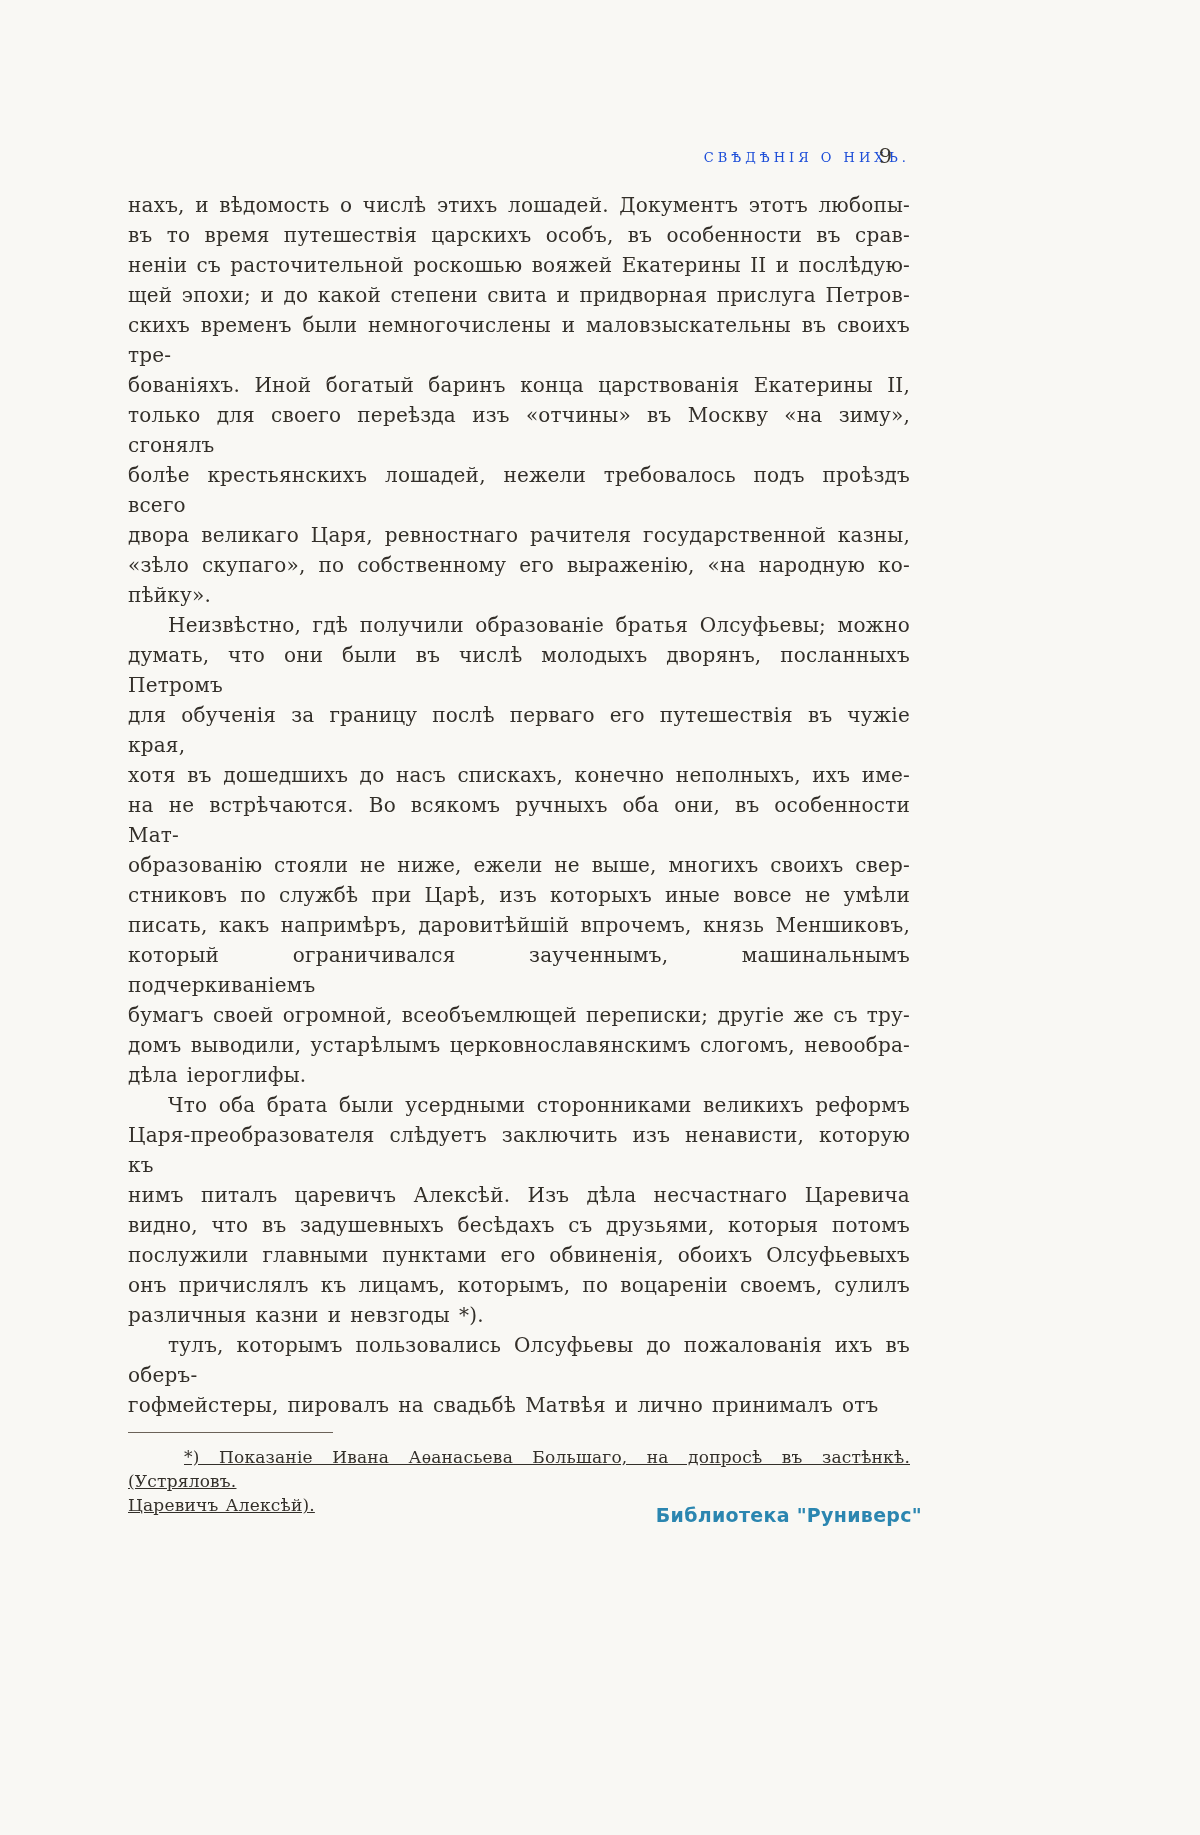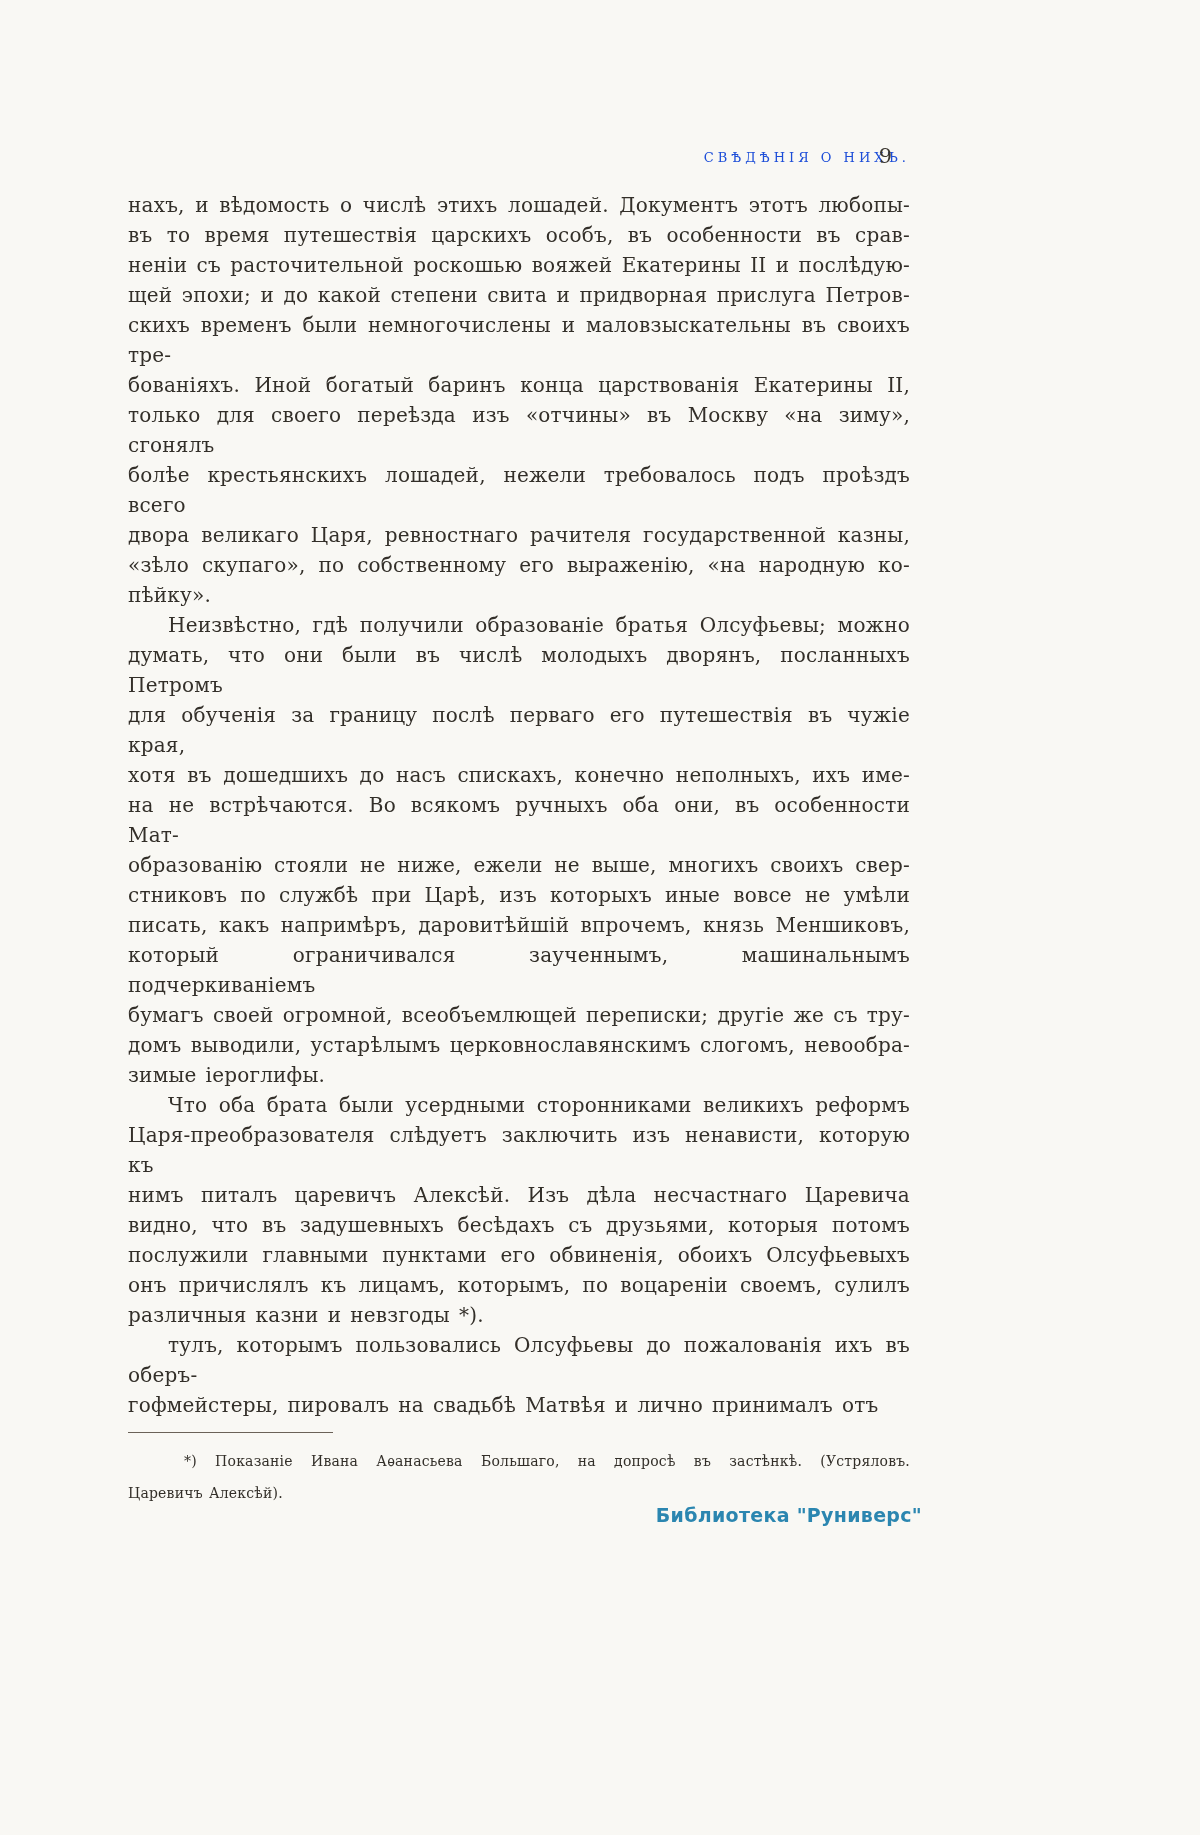--- a/index.html
+++ b/index.html
@@ -61,23 +61,24 @@
   .para.indent .line:first-child {
     text-indent: 40px;
   }
   .footnote-rule {
     width: 205px;
     border: 0;
     border-top: 1.5px solid #6b6258;
     margin: 12px 0 12px 0;
   }
   .footnote {
-    font-size: 14px;
-    line-height: 32px;
+    font-size: 17px;
+    line-height: 24px;
     word-spacing: 1.5px;
+    text-decoration: underline;
   }
   .footnote .line:first-child {
     text-indent: 56px;
   }
   .watermark {
     position: absolute;
     top: 1504px;
     right: 278px;
     font-family: "DejaVu Sans", sans-serif;
     font-weight: bold;
@@ -115,21 +116,21 @@
         <div class="line">думать, что они были въ числѣ молодыхъ дворянъ, посланныхъ Петромъ</div>
         <div class="line">для обученія за границу послѣ перваго его путешествія въ чужіе края,</div>
         <div class="line">хотя въ дошедшихъ до насъ спискахъ, конечно неполныхъ, ихъ име-</div>
         <div class="line">на не встрѣчаются. Во всякомъ ручныхъ оба они, въ особенности Мат-</div>
         <div class="line">образованію стояли не ниже, ежели не выше, многихъ своихъ свер-</div>
         <div class="line">стниковъ по службѣ при Царѣ, изъ которыхъ иные вовсе не умѣли</div>
         <div class="line">писать, какъ напримѣръ, даровитѣйшій впрочемъ, князь Меншиковъ,</div>
         <div class="line">который ограничивался заученнымъ, машинальнымъ подчеркиваніемъ</div>
         <div class="line">бумагъ своей огромной, всеобъемлющей переписки; другіе же съ тру-</div>
         <div class="line">домъ выводили, устарѣлымъ церковнославянскимъ слогомъ, невообра-</div>
-        <div class="line last">зимые іероглифы.</div>
+        <div class="line last">дѣла іероглифы.</div>
       </div>
     <div class="para indent">
         <div class="line">Что оба брата были усердными сторонниками великихъ реформъ</div>
         <div class="line">Царя-преобразователя слѣдуетъ заключить изъ ненависти, которую къ</div>
         <div class="line">нимъ питалъ царевичъ Алексѣй. Изъ дѣла несчастнаго Царевича</div>
         <div class="line">видно, что въ задушевныхъ бесѣдахъ съ друзьями, которыя потомъ</div>
         <div class="line">послужили главными пунктами его обвиненія, обоихъ Олсуфьевыхъ</div>
         <div class="line">онъ причислялъ къ лицамъ, которымъ, по воцареніи своемъ, сулилъ</div>
         <div class="line last">различныя казни и невзгоды *).</div>
       </div>

